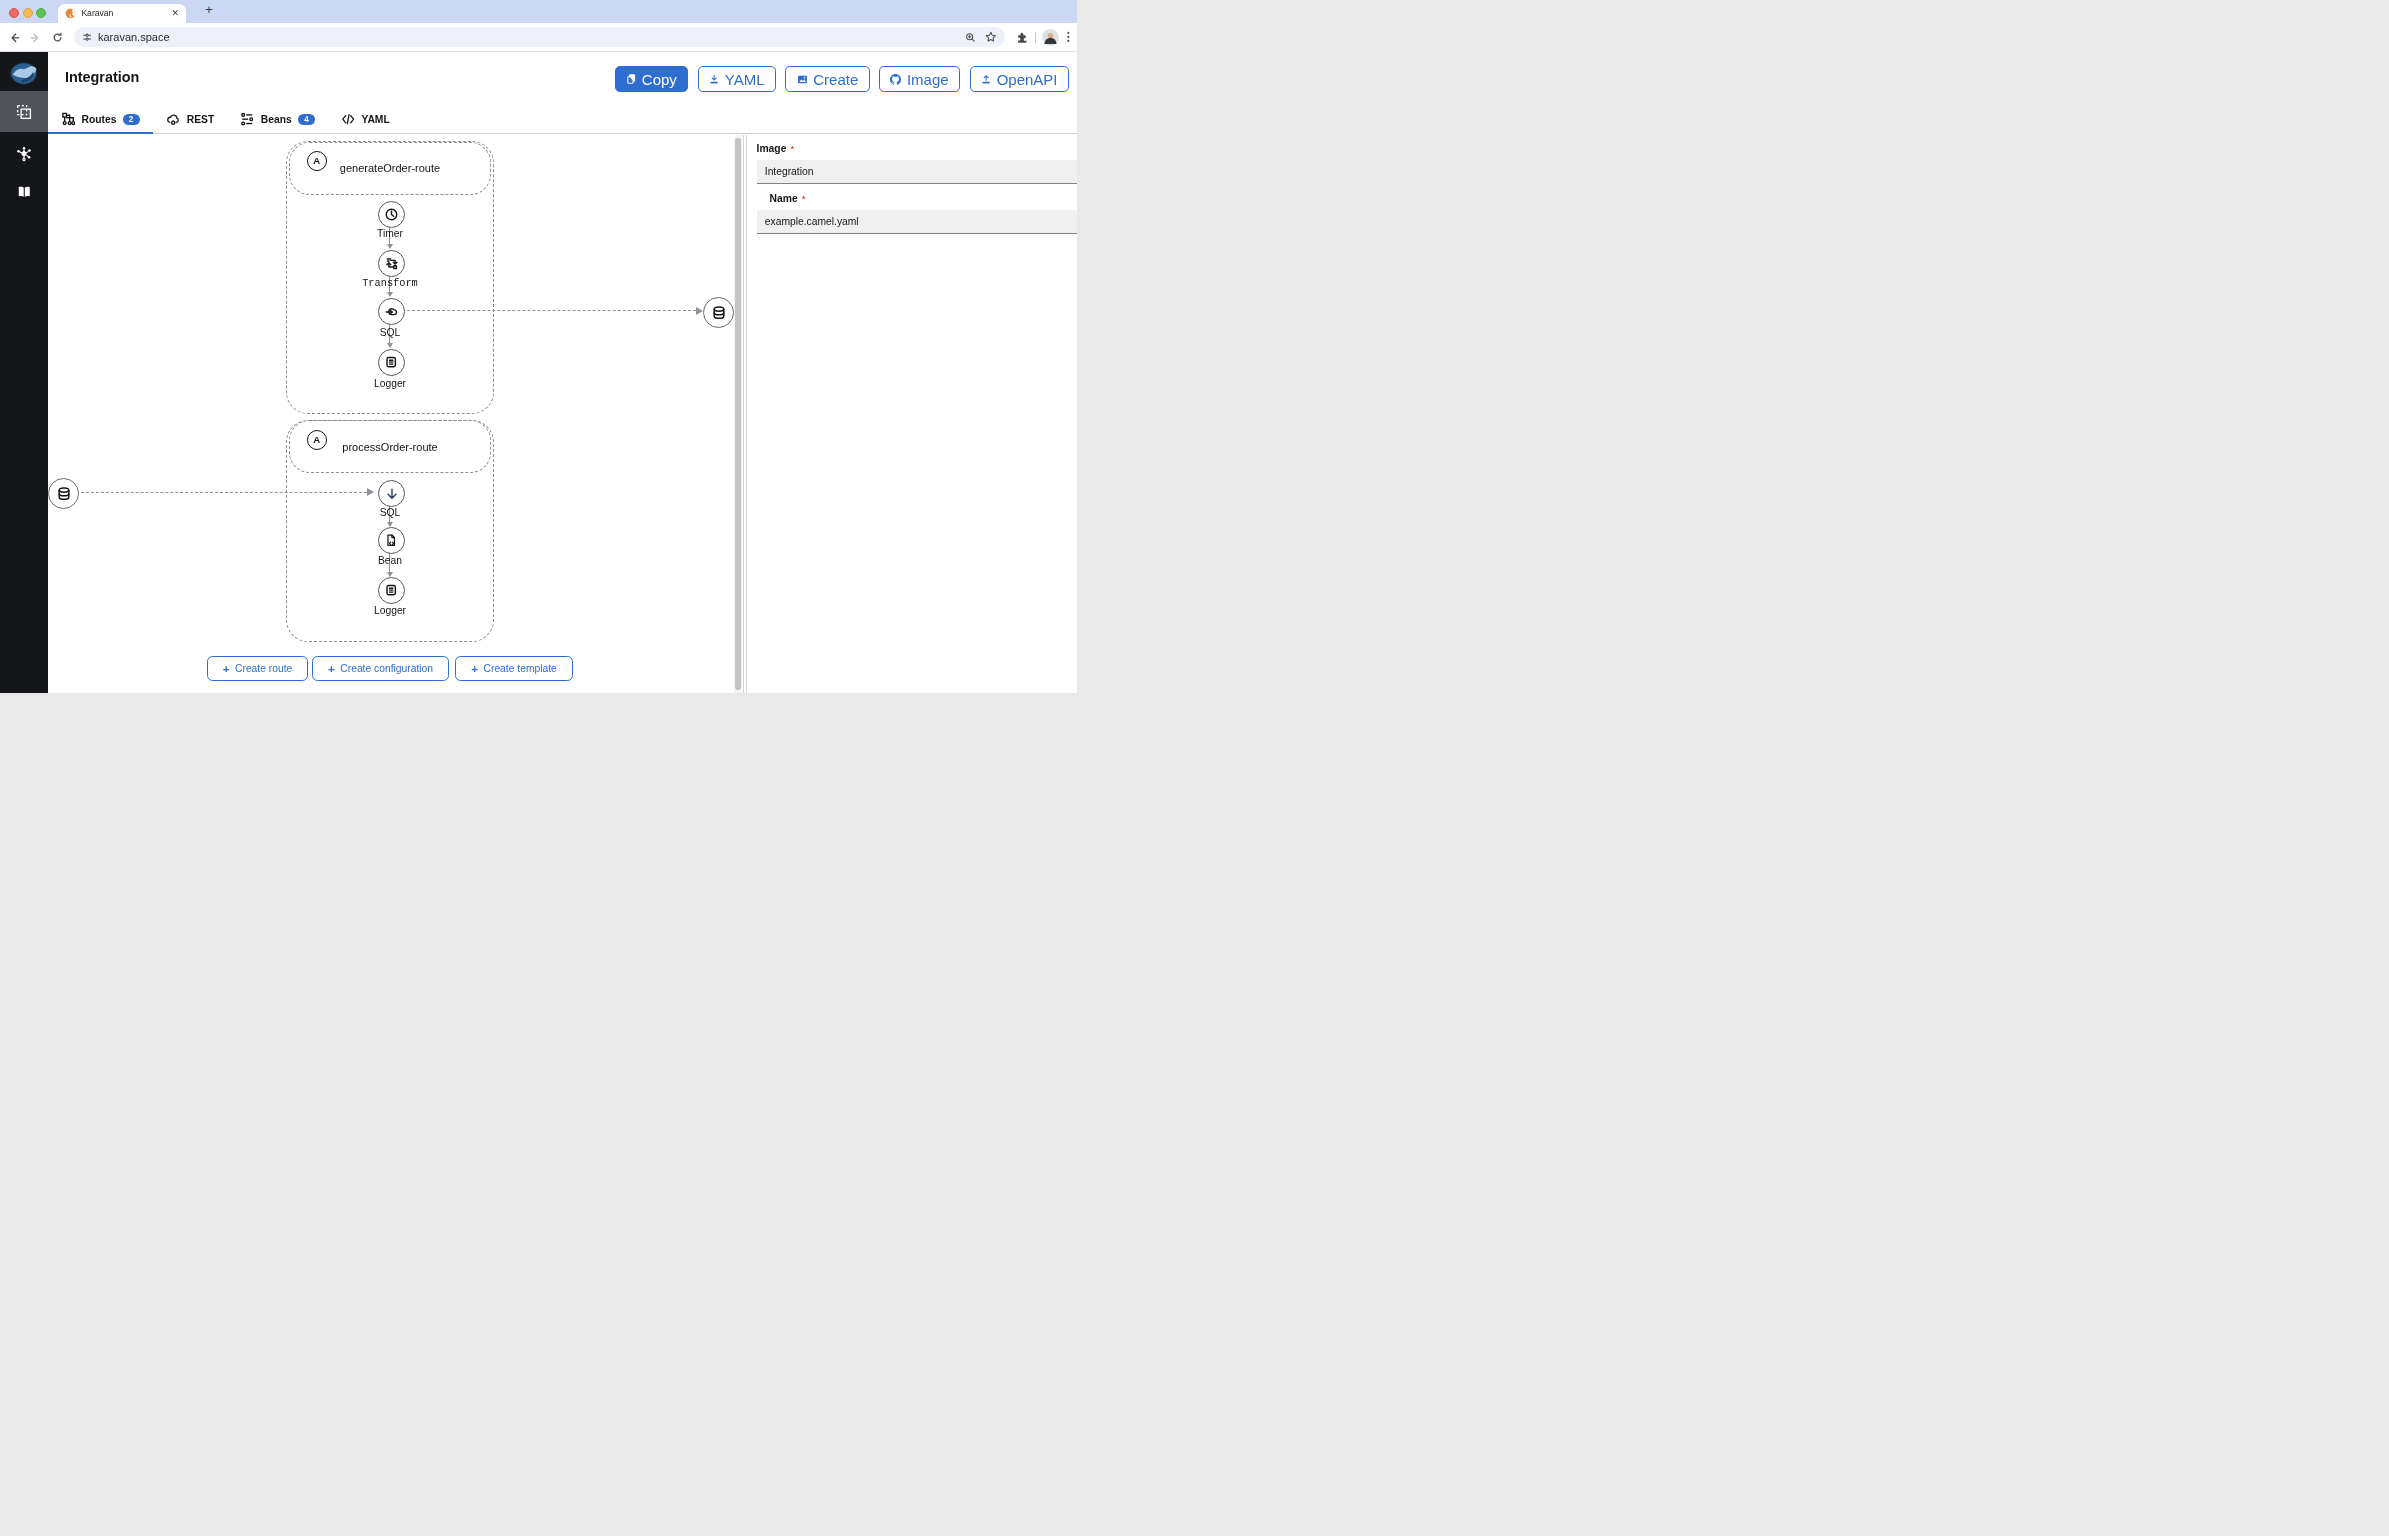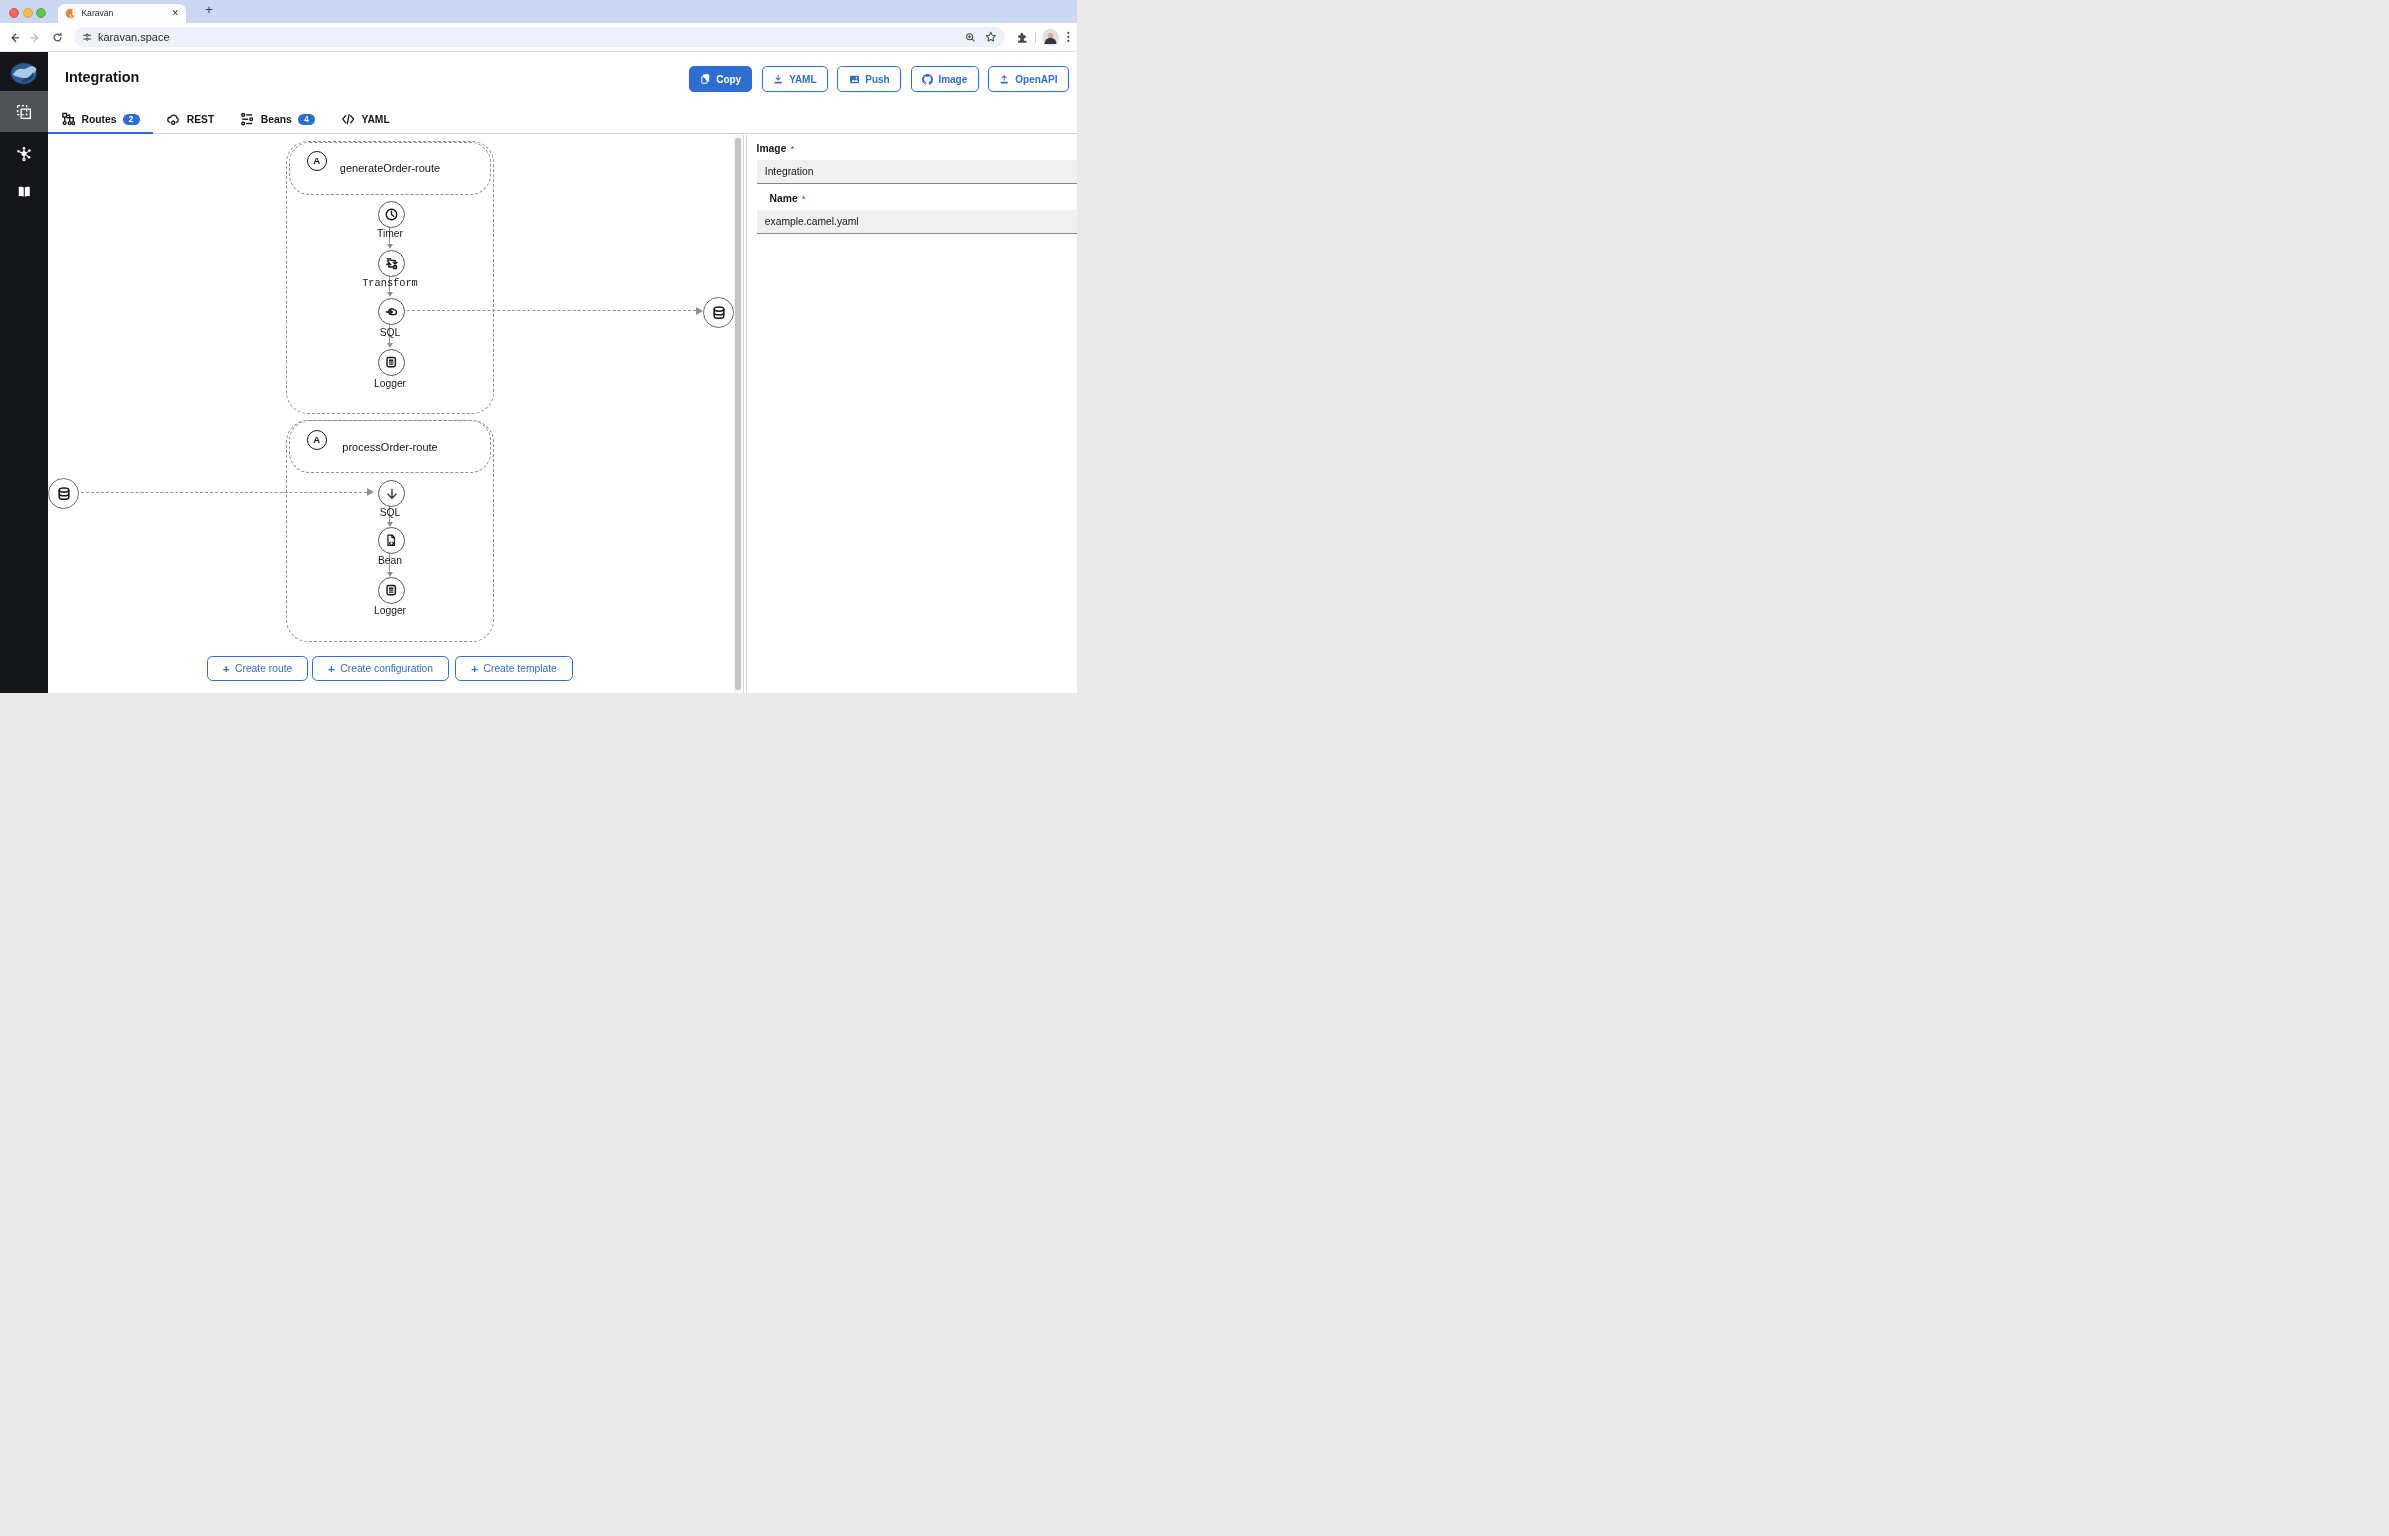--- a/index.html
+++ b/index.html
@@ -27,21 +27,21 @@
   
   .sidebar{position:absolute;left:0;top:52px;bottom:0;width:48px;background:#141619;}
   .sb-logo{position:absolute;left:10.3px;top:9.6px;}
   .sb-active{position:absolute;left:0;top:39px;width:48px;height:41px;background:#50545a;display:flex;align-items:center;justify-content:center;}
   .sb-item{position:absolute;left:0;width:48px;height:33px;display:flex;align-items:center;justify-content:center;}
   
   .page-header{position:absolute;left:48px;top:52px;right:0;height:55px;background:#fff;border-bottom:0.7px solid #ececec;box-sizing:border-box;}
   .page-title{position:absolute;left:17px;top:16.5px;font-size:14.4px;font-weight:700;color:#151515;}
   .hdr-btns{position:absolute;right:8.2px;top:14.4px;display:flex;gap:9.6px;}
   .btn{height:25.4px;padding:0 10.3px;border-radius:4.8px;display:flex;align-items:center;gap:5.5px;
-       font-size:10px;font-weight:700;box-sizing:border-box;cursor:default;}
+       font-size:15px;font-weight:400;box-sizing:border-box;cursor:default;}
   .btn.primary{background:#2d6ed0;color:#fff;border:1px solid #2d6ed0;}
   .btn.secondary{background:#fff;color:#2d6ed0;border:1px solid #2d6ed0;}
   
   .tabs-row{position:absolute;left:48px;top:106px;right:0;height:28px;background:#fff;border-bottom:0.7px solid #d2d2d2;box-sizing:border-box;display:flex;}
   .tab-item{position:relative;display:flex;align-items:center;gap:6.2px;padding:0 13px;font-size:10.3px;font-weight:600;color:#151515;}
   .tab-item.active::after{content:"";position:absolute;left:0;right:0;bottom:-0.7px;height:2.1px;background:#2d6ed0;}
   .badge{background:#2d6ed0;color:#fff;border-radius:6.9px;padding:1.4px 6.2px;font-size:8.2px;font-weight:700;line-height:1.1;}
   
   .canvas{position:absolute;left:48px;top:135px;width:687px;bottom:0;background:#fff;}
   .route-box{position:absolute;border:1px dashed #8b8f94;border-radius:22px;box-sizing:border-box;}
@@ -220,21 +220,21 @@
         <span>YAML</span>
       </div>
       <div class="btn secondary">
         <span>
           <svg width="11" height="11" viewBox="0 0 16 16">
             <rect x="1.5" y="2.5" width="13" height="11" rx="1.4" fill="#2d6ed0"></rect>
             <path d="M3.4 11.6l3-3.6 2.1 2.2 2-2.4 2.7 3.8z" fill="#fff"></path>
             <circle cx="10.8" cy="5.6" r="1.2" fill="#fff"></circle>
           </svg>
         </span>
-        <span>Push</span>
+        <span>Create</span>
       </div>
       <div class="btn secondary">
         <span>
           <svg width="11" height="11" viewBox="0 0 16 16" fill="#2d6ed0">
             <path d="M8 0C3.58 0 0 3.58 0 8c0 3.54 2.29 6.53 5.47 7.59.4.07.55-.17.55-.38 0-.19-.01-.82-.01-1.49-2.01.37-2.53-.49-2.69-.94-.09-.23-.48-.94-.82-1.13-.28-.15-.68-.52-.01-.53.63-.01 1.08.58 1.23.82.72 1.21 1.87.87 2.33.66.07-.52.28-.87.51-1.07-1.78-.2-3.64-.89-3.64-3.95 0-.87.31-1.59.82-2.15-.08-.2-.36-1.02.08-2.12 0 0 .67-.21 2.2.82.64-.18 1.32-.27 2-.27s1.36.09 2 .27c1.53-1.04 2.2-.82 2.2-.82.44 1.1.16 1.92.08 2.12.51.56.82 1.27.82 2.15 0 3.07-1.87 3.75-3.65 3.95.29.25.54.73.54 1.48 0 1.07-.01 1.93-.01 2.2 0 .21.15.46.55.38A8.01 8.01 0 0 0 16 8c0-4.42-3.58-8-8-8z"></path>
           </svg>
         </span>
         <span>Image</span>
       </div>
       <div class="btn secondary">

